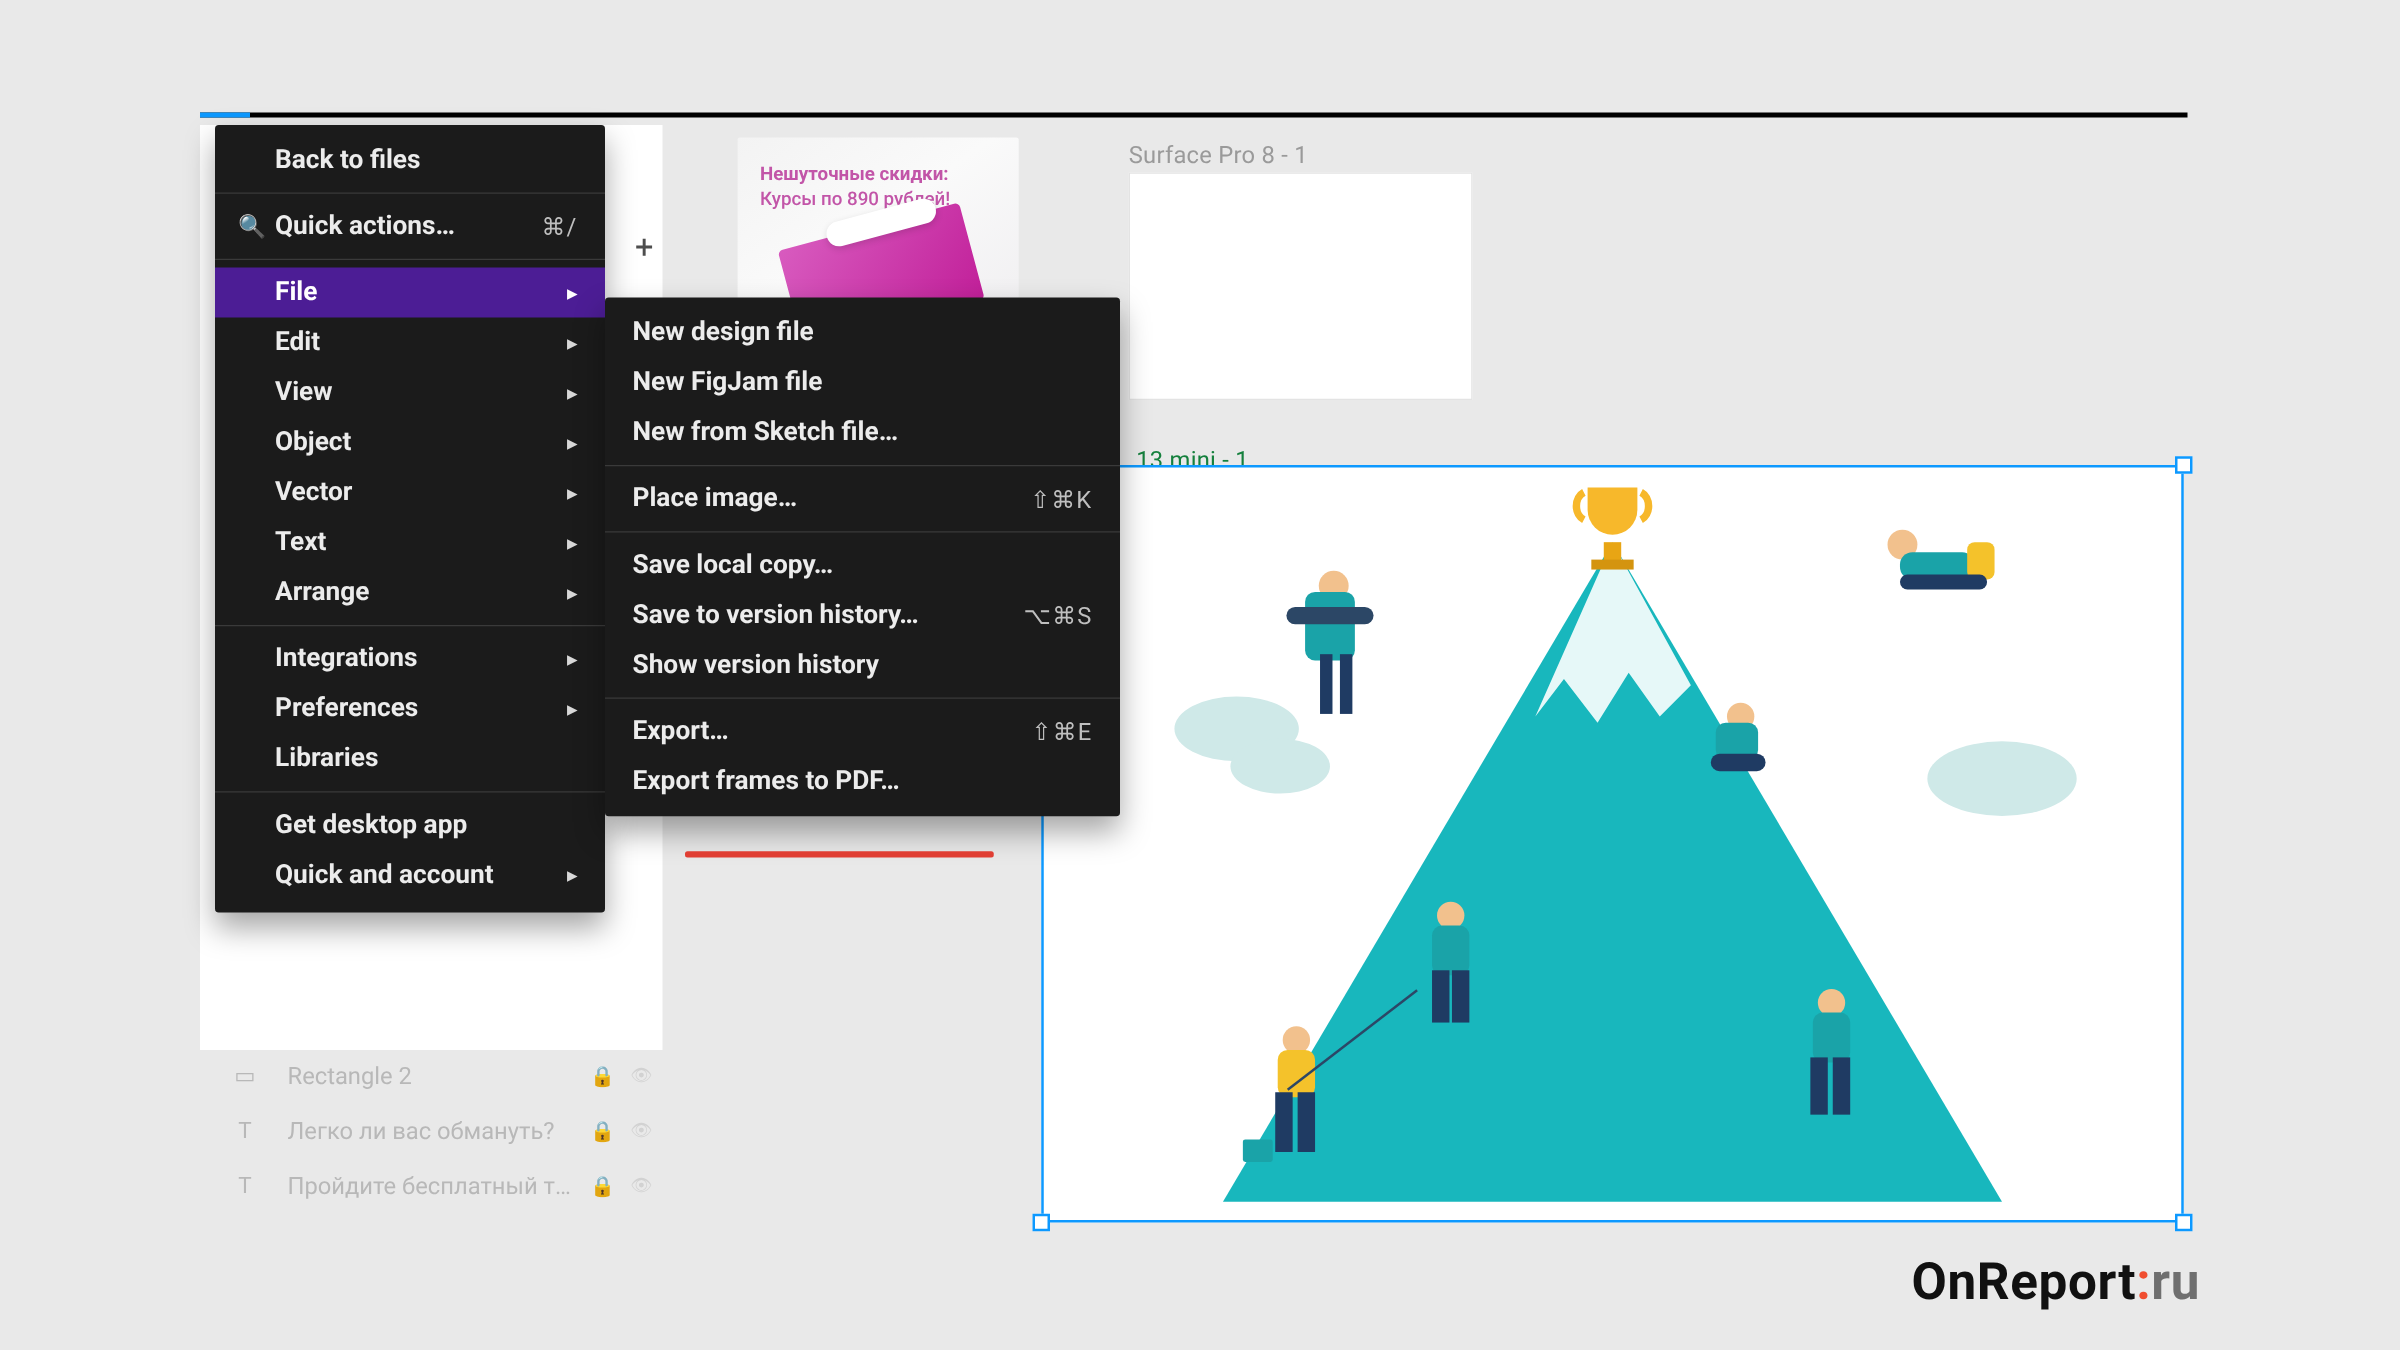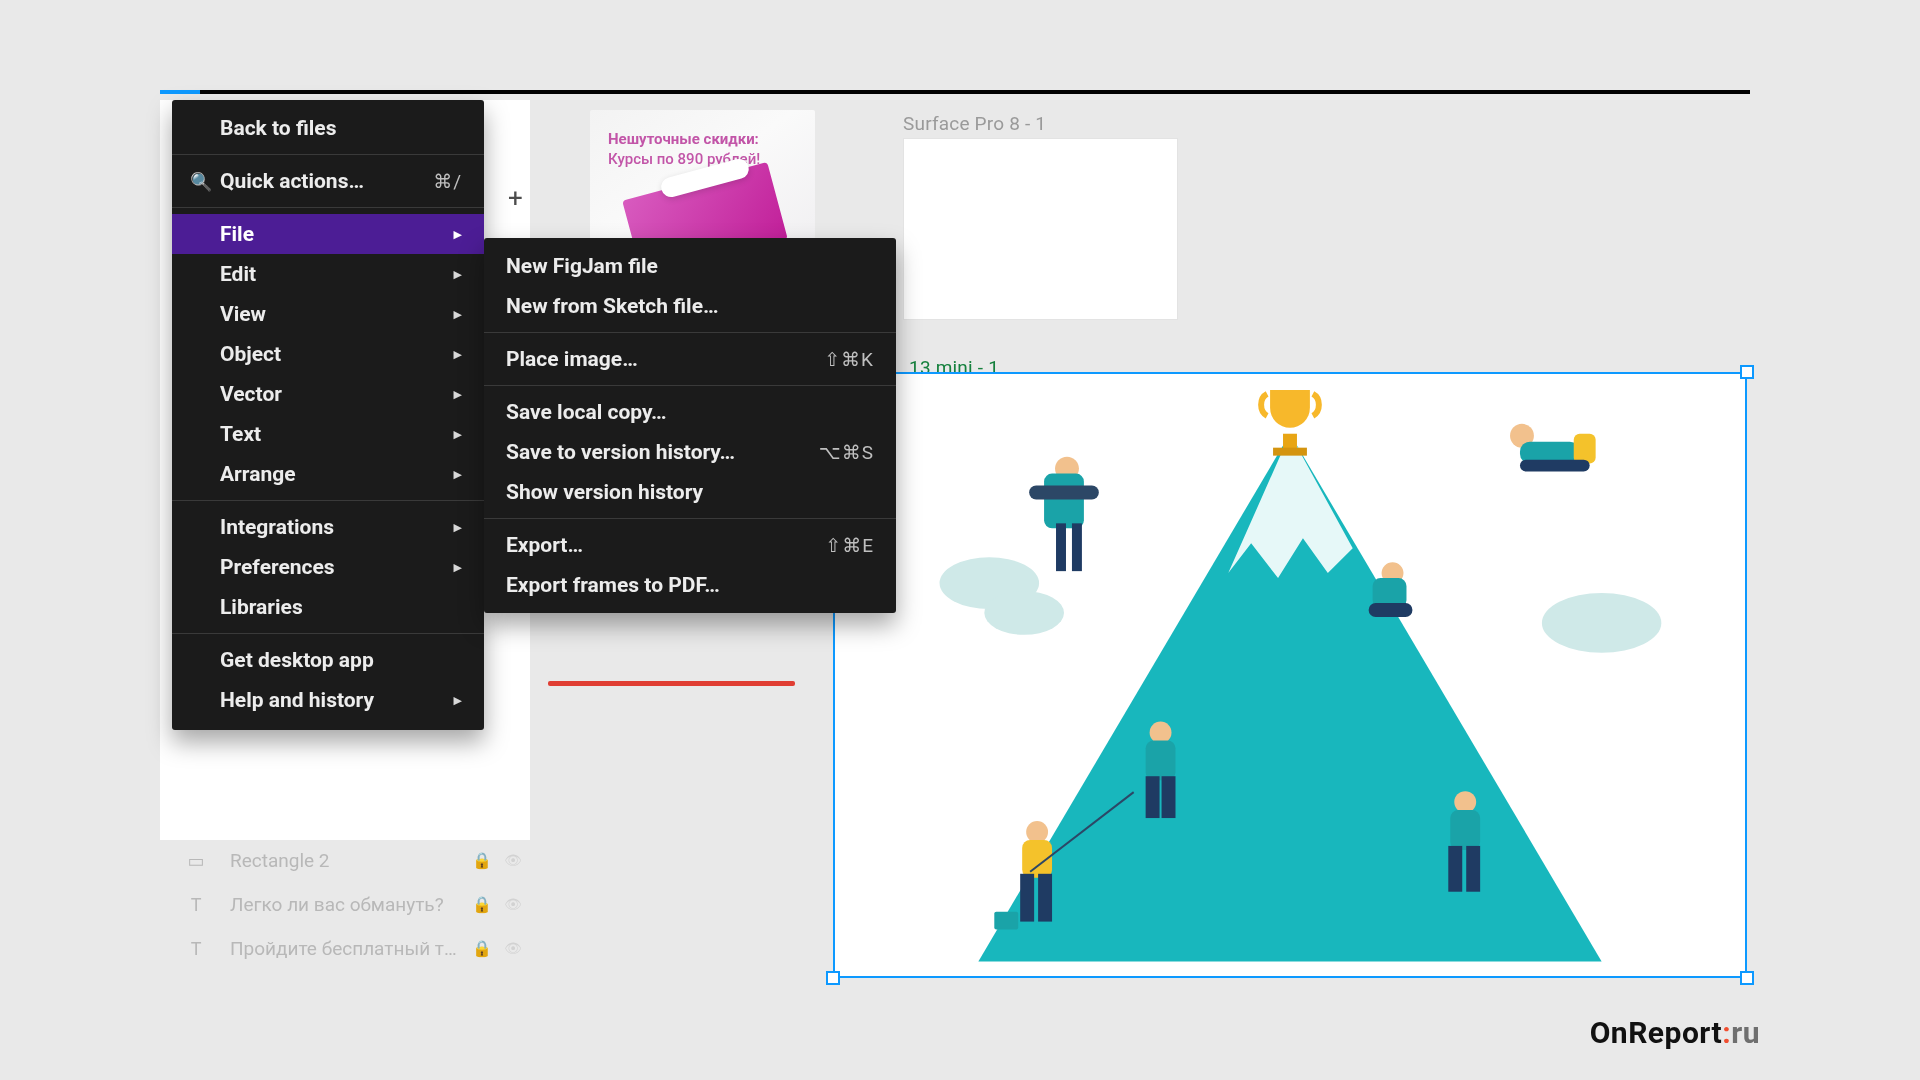--- a/index.html
+++ b/index.html
@@ -49,21 +49,21 @@
   .menu .row .pre { width:28px; display:inline-flex; justify-content:center; color:#d4d4d4; font-size:18px; margin-left:-6px; margin-right:4px;}
 
   .submenu { left:484px; top:238px; width:412px; padding:8px 0; }
   .mainmenu { left:172px; top:100px; width:312px; padding:8px 0 10px; }
 
   .underline-red { position:absolute; left:548px; top:681px; width:247px; height:5px; background:#e03e33; border-radius:2px; }
   
   .plus-btn { position:absolute; left:508px; top:183px; color:#4d4d4d; font-size:26px; }
 
   
-  .watermark { position:absolute; right:160px; bottom:30px; font-size:30px; font-weight:700; color:#111; letter-spacing:.5px;}
+  .watermark { position:absolute; right:160px; bottom:30px; font-size:41px; font-weight:700; color:#111; letter-spacing:.5px;}
   .watermark .colon { color:#f04e30; }
   .watermark .ru { color:#6f6f6f; font-weight:700;}
 </style>
 </head>
 <body>
 
 <div class="stage">
   <div class="topbar"></div>
   <div class="topbar-accent"></div>
 
@@ -220,25 +220,28 @@
         <span class="pre"></span>
         <span class="lbl">Libraries</span>
       </div>
     <div class="sep"></div>
     <div class="row">
         <span class="pre"></span>
         <span class="lbl">Get desktop app</span>
       </div>
     <div class="row has-sub">
         <span class="pre"></span>
-        <span class="lbl">Help and history</span>
+        <span class="lbl">Quick and account</span>
       </div>
   </div>
 
   <div class="menu submenu">
+    <div class="row">
+        <span class="lbl">New design file</span>
+      </div>
     <div class="row">
         <span class="lbl">New FigJam file</span>
       </div>
     <div class="row">
         <span class="lbl">New from Sketch file…</span>
       </div>
     <div class="sep"></div>
     <div class="row">
         <span class="lbl">Place image…</span>
         <span class="sc">⇧⌘K</span>

